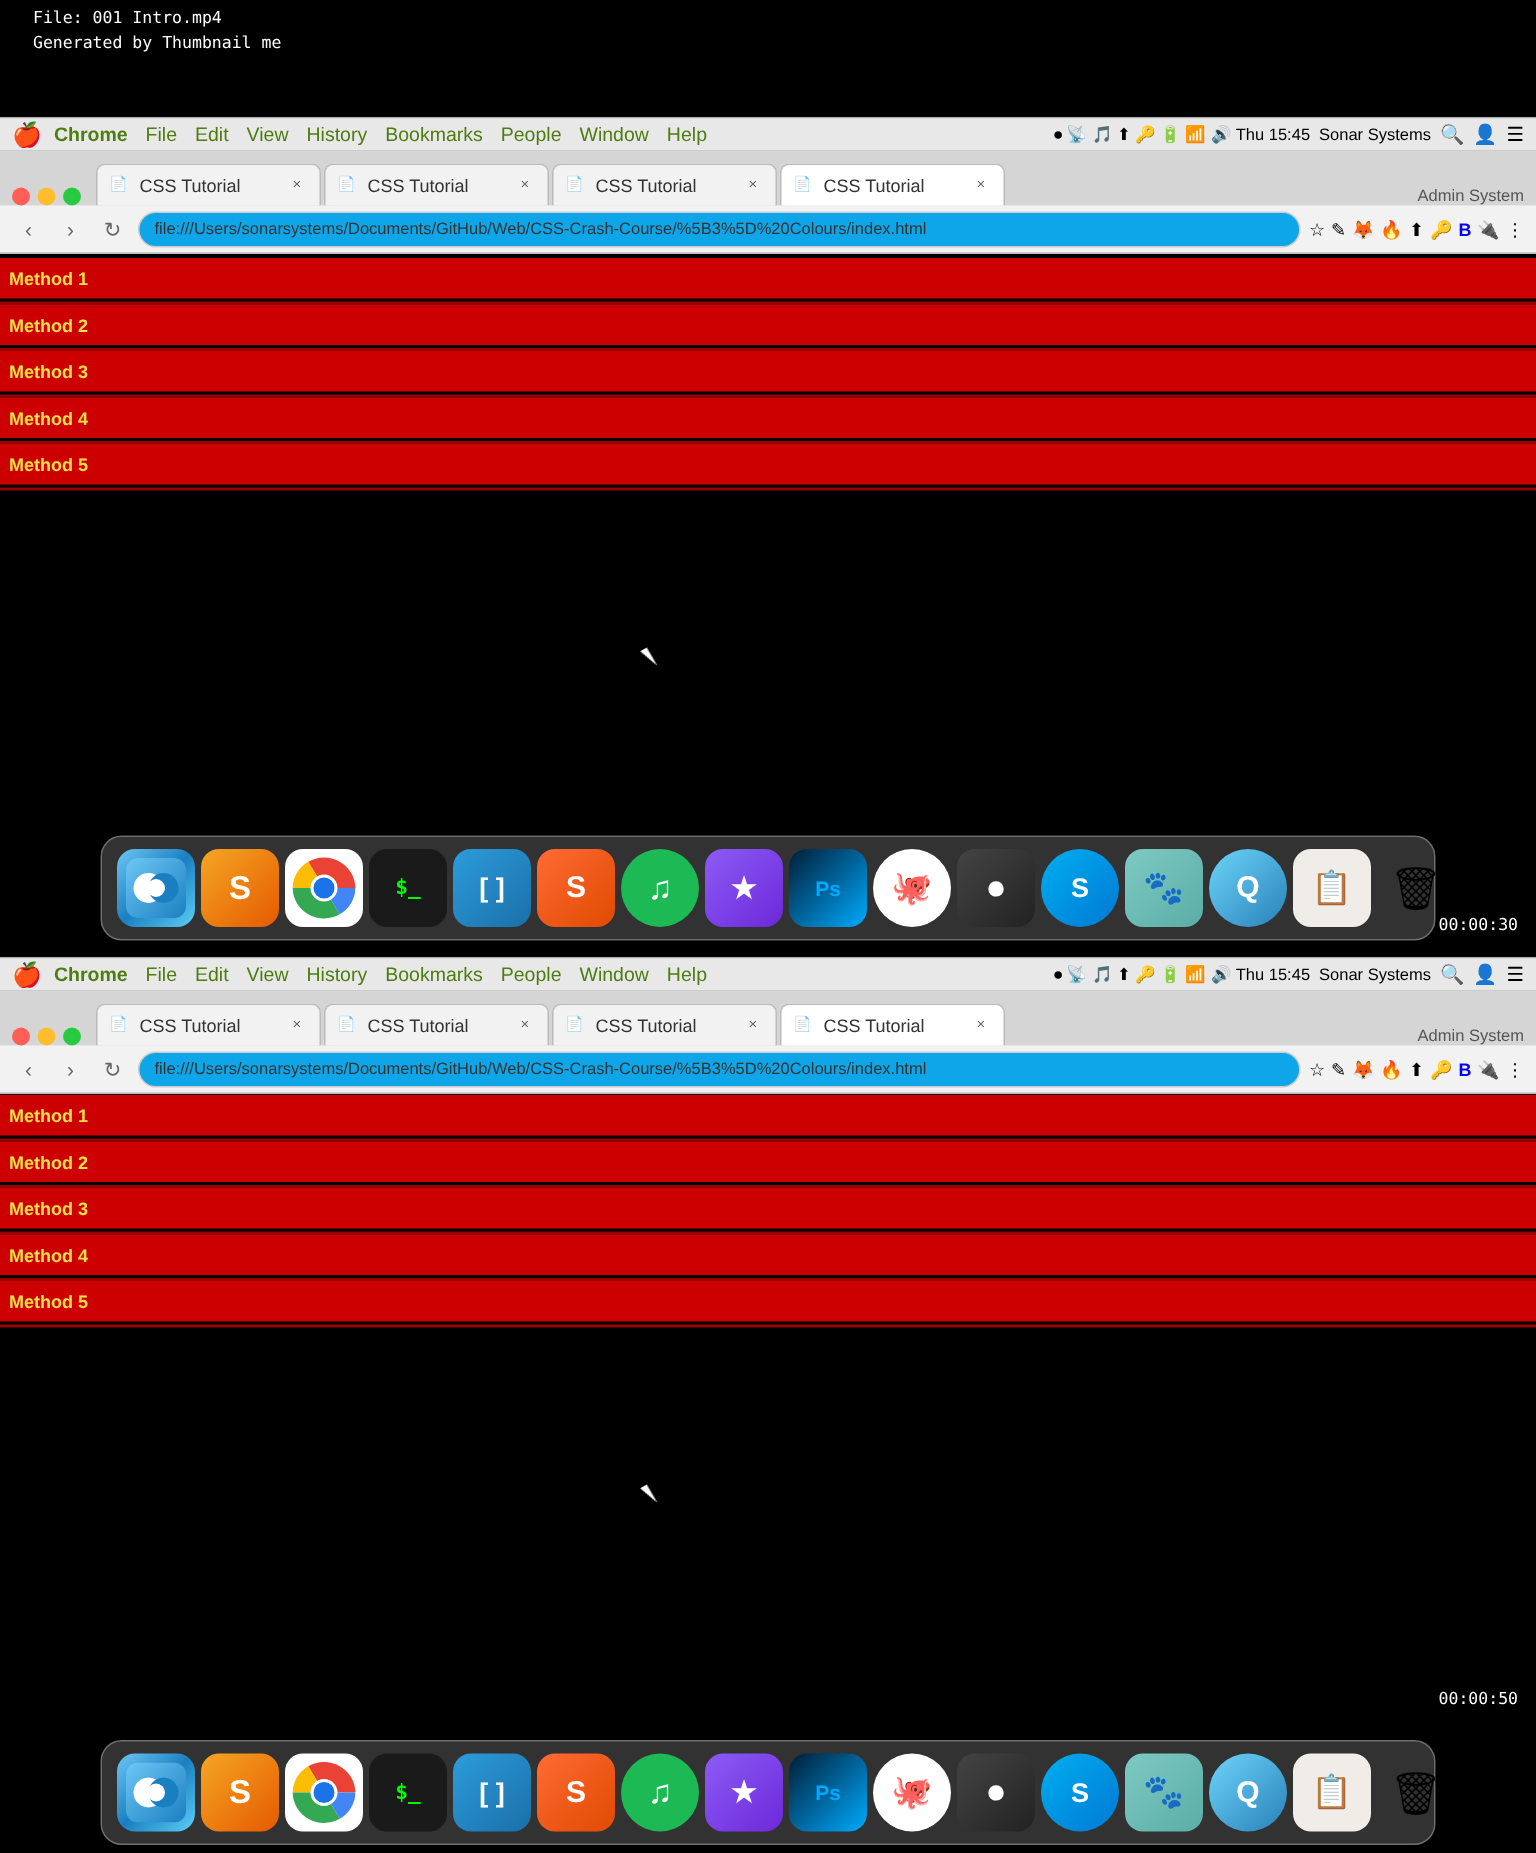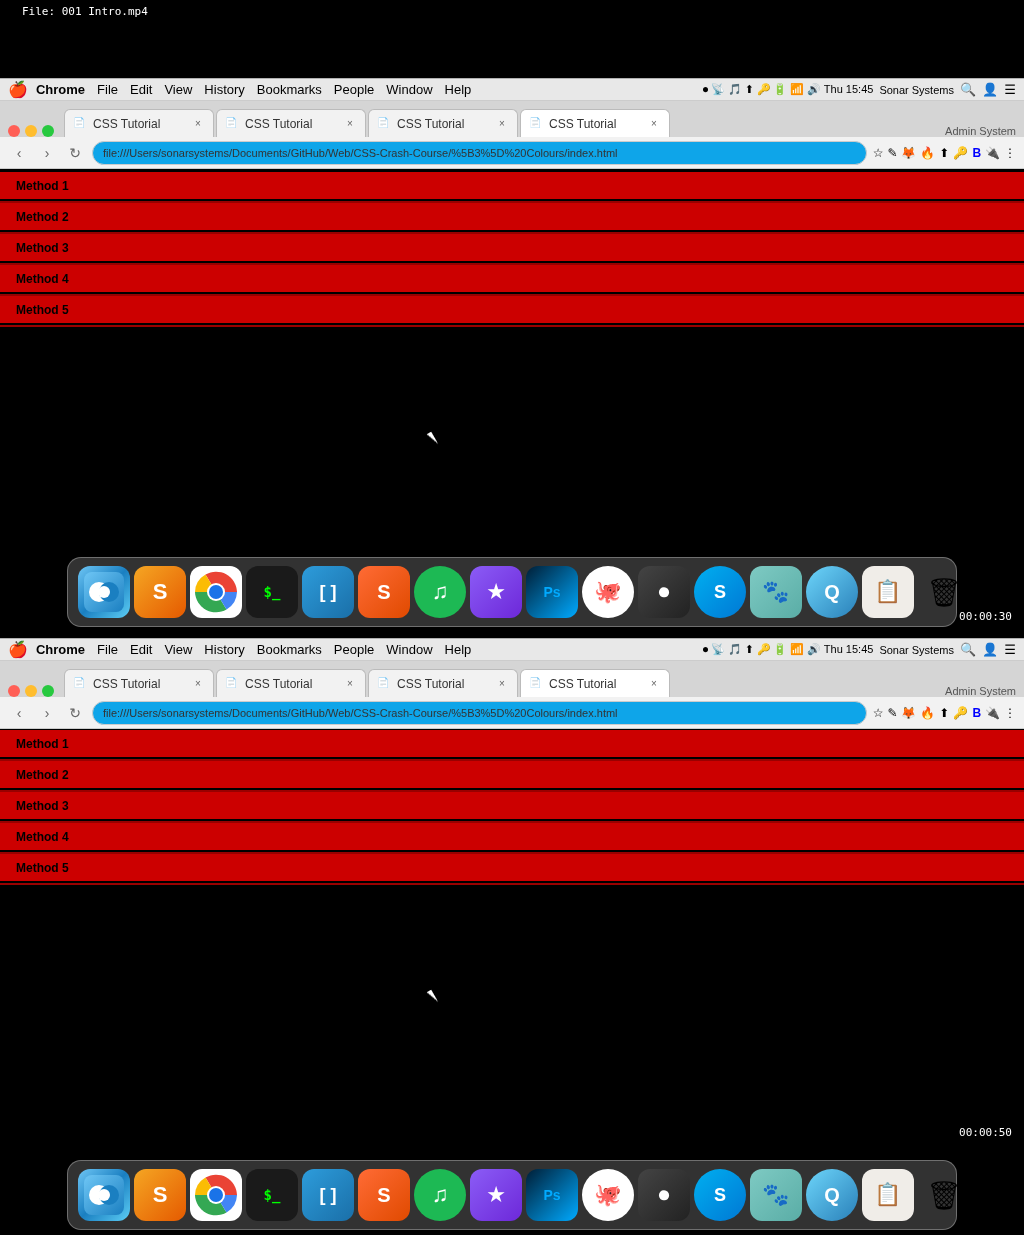--- a/index.html
+++ b/index.html
@@ -57,21 +57,21 @@
 
     .menubar-apple {
       font-size: 16px;
       margin-right: 8px;
       font-weight: bold;
     }
 
     .menubar-item {
       margin-right: 12px;
       font-size: 13px;
-      color: #000000;
+      color: #4d7c0f;
     }
 
     .menubar-item.bold {
       font-weight: 700;
     }
 
     .menubar-right {
       margin-left: auto;
       display: flex;
       align-items: center;
@@ -202,24 +202,24 @@
     .method-div {
       width: 100%;
       height: 27px;
       background: #cc0000;
       display: flex;
       align-items: center;
       margin-bottom: 2px;
     }
 
     .method-label {
-      color: #000000;
+      color: #fde047;
       font-size: 12px;
       font-weight: bold;
-      padding-left: 16px;
+      padding-left: 6px;
     }
 
     
     .dock {
       position: absolute;
       left: 50%;
       transform: translateX(-50%);
       height: 70px;
       background: rgba(200, 200, 200, 0.25);
       border-radius: 14px;
@@ -313,20 +313,21 @@
 
     .method-row {
       width: 100%;
     }
   </style>
 </head>
 <body>
 
 <div class="video-metadata">
   <div>File: 001 Intro.mp4</div>
+  <div>Generated by Thumbnail me</div>
 </div>
 
 <div class="chrome-frame chrome-frame-top">
 
   <div class="menubar">
     <span class="menubar-apple">🍎</span>
     <span class="menubar-item bold">Chrome</span>
     <span class="menubar-item">File</span>
     <span class="menubar-item">Edit</span>
     <span class="menubar-item">View</span>

